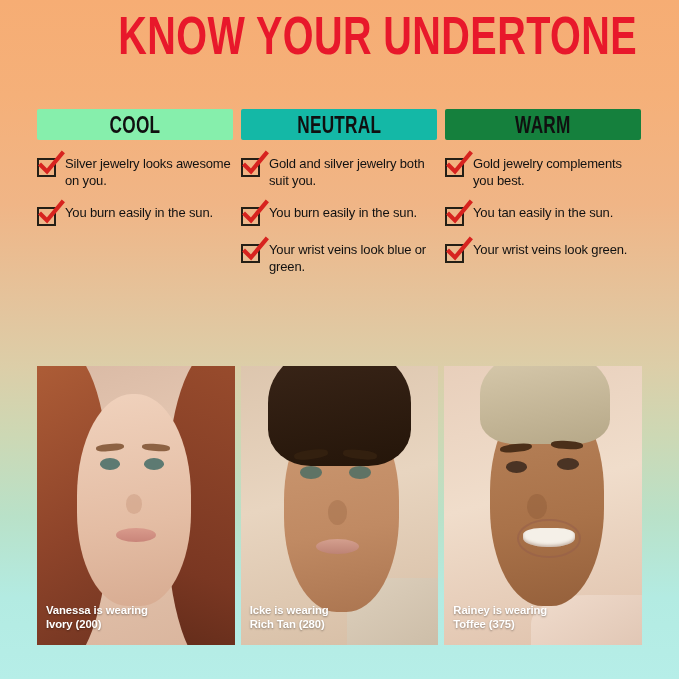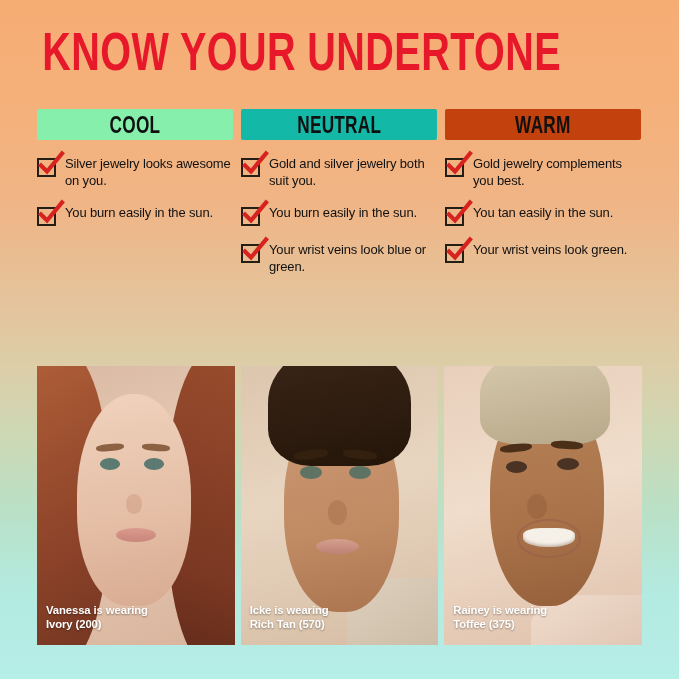--- a/index.html
+++ b/index.html
@@ -15,22 +15,22 @@
       #cdd8b4 64%,
       #b9e1c8 76%,
       #b3ebe2 88%,
       #b6eee8 100%);
     overflow:hidden;
     position:relative;
   }
 
   
   .title-wrap {
-    position:absolute; left:0; right:0; top:28px;
-    text-align:left;
+    position:absolute; left:0; right:0; top:12px;
+    text-align:right;
   }
   .title {
     display:inline-block;
     color:#e8182b;
     font-family:"Liberation Sans", sans-serif;
     font-size:46px;
     font-weight:bold;
     letter-spacing:0.5px;
     line-height:1;
     transform:scaleX(0.86) scaleY(1.18);
@@ -231,21 +231,21 @@
           <svg viewBox="0 0 26 26">
             <path d="M3 13.5 L9 19.5 L24 1.5" fill="none" stroke="#d7231f" stroke-width="4.2" stroke-linecap="square" stroke-linejoin="miter"></path>
           </svg>
         </span>
         <span class="item-text">Your wrist veins look blue or green.</span>
       </div>
     </div>
   </div>
 
   <div class="column">
-    <div class="col-head" style="background: #c2410c;">
+    <div class="col-head" style="background: #15803d;">
       <span class="col-head-label">WARM</span>
     </div>
     <div class="items">
       <div class="item">
         <span class="checkbox">
           <svg viewBox="0 0 26 26">
             <path d="M3 13.5 L9 19.5 L24 1.5" fill="none" stroke="#d7231f" stroke-width="4.2" stroke-linecap="square" stroke-linejoin="miter"></path>
           </svg>
         </span>
         <span class="item-text">Gold jewelry complements you best.</span>
@@ -295,21 +295,21 @@
     <div class="sk i-face"></div>
     <div class="sk i-hair"></div>
     <div class="sk i-brow-l"></div>
     <div class="sk i-brow-r"></div>
     <div class="sk i-eye-l"></div>
     <div class="sk i-eye-r"></div>
     <div class="sk i-nose"></div>
     <div class="sk i-lip"></div>
     <div class="caption">
       <div>Icke is wearing</div>
-      <div>Rich Tan (570)</div>
+      <div>Rich Tan (280)</div>
     </div>
   </div>
 
   <div class="photo">
     <div class="p-bg r-bg"></div>
     <div class="sk r-shoulder"></div>
     <div class="sk r-face"></div>
     <div class="sk r-hair"></div>
     <div class="sk r-brow-l"></div>
     <div class="sk r-brow-r"></div>

